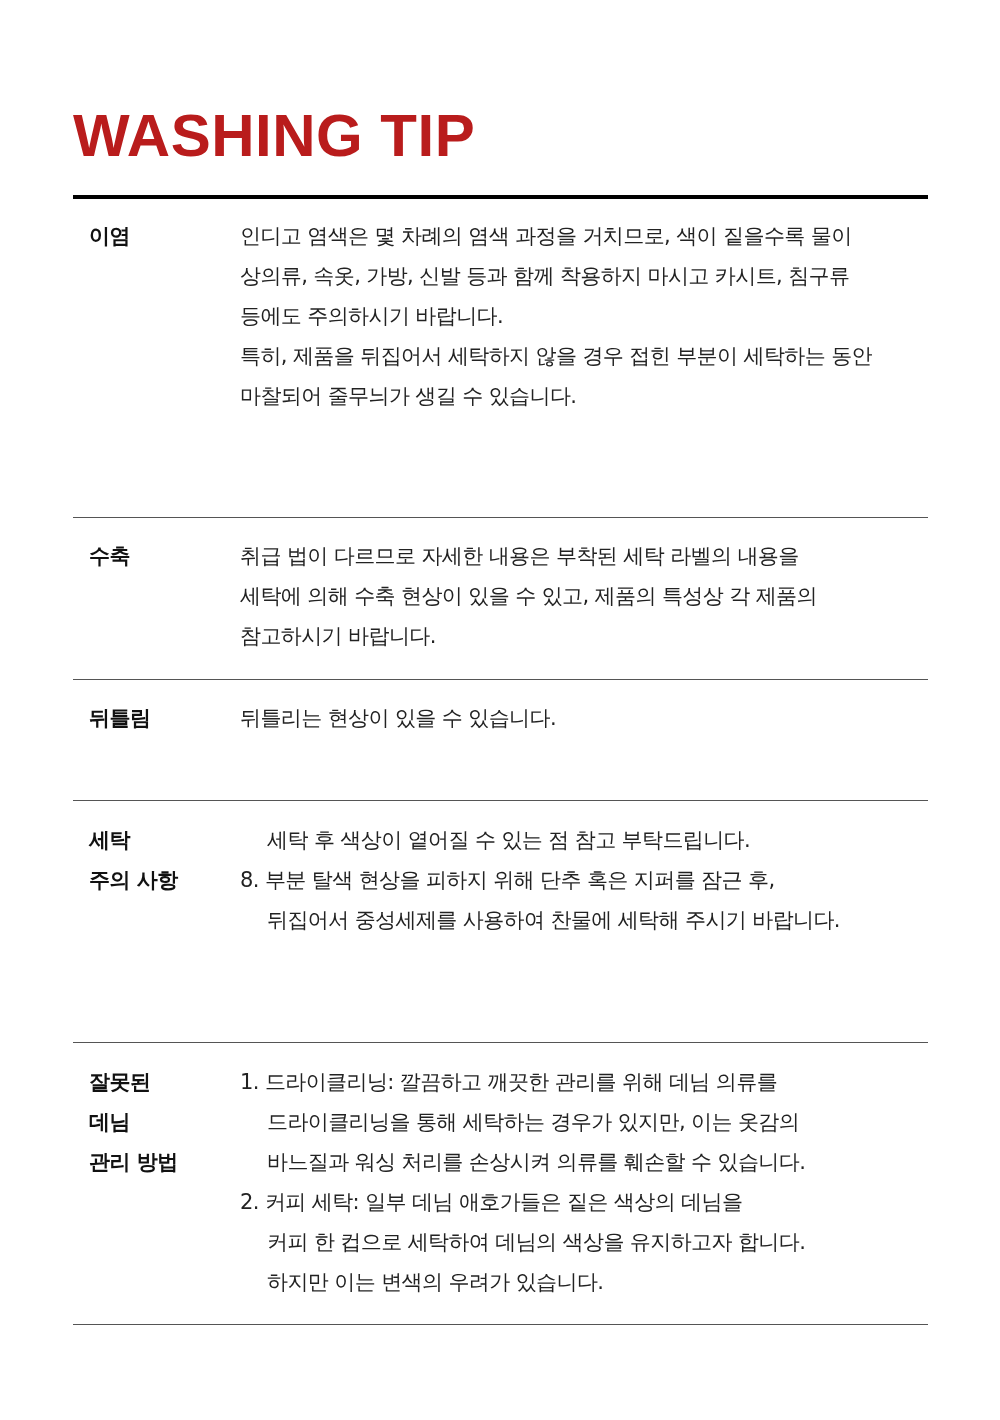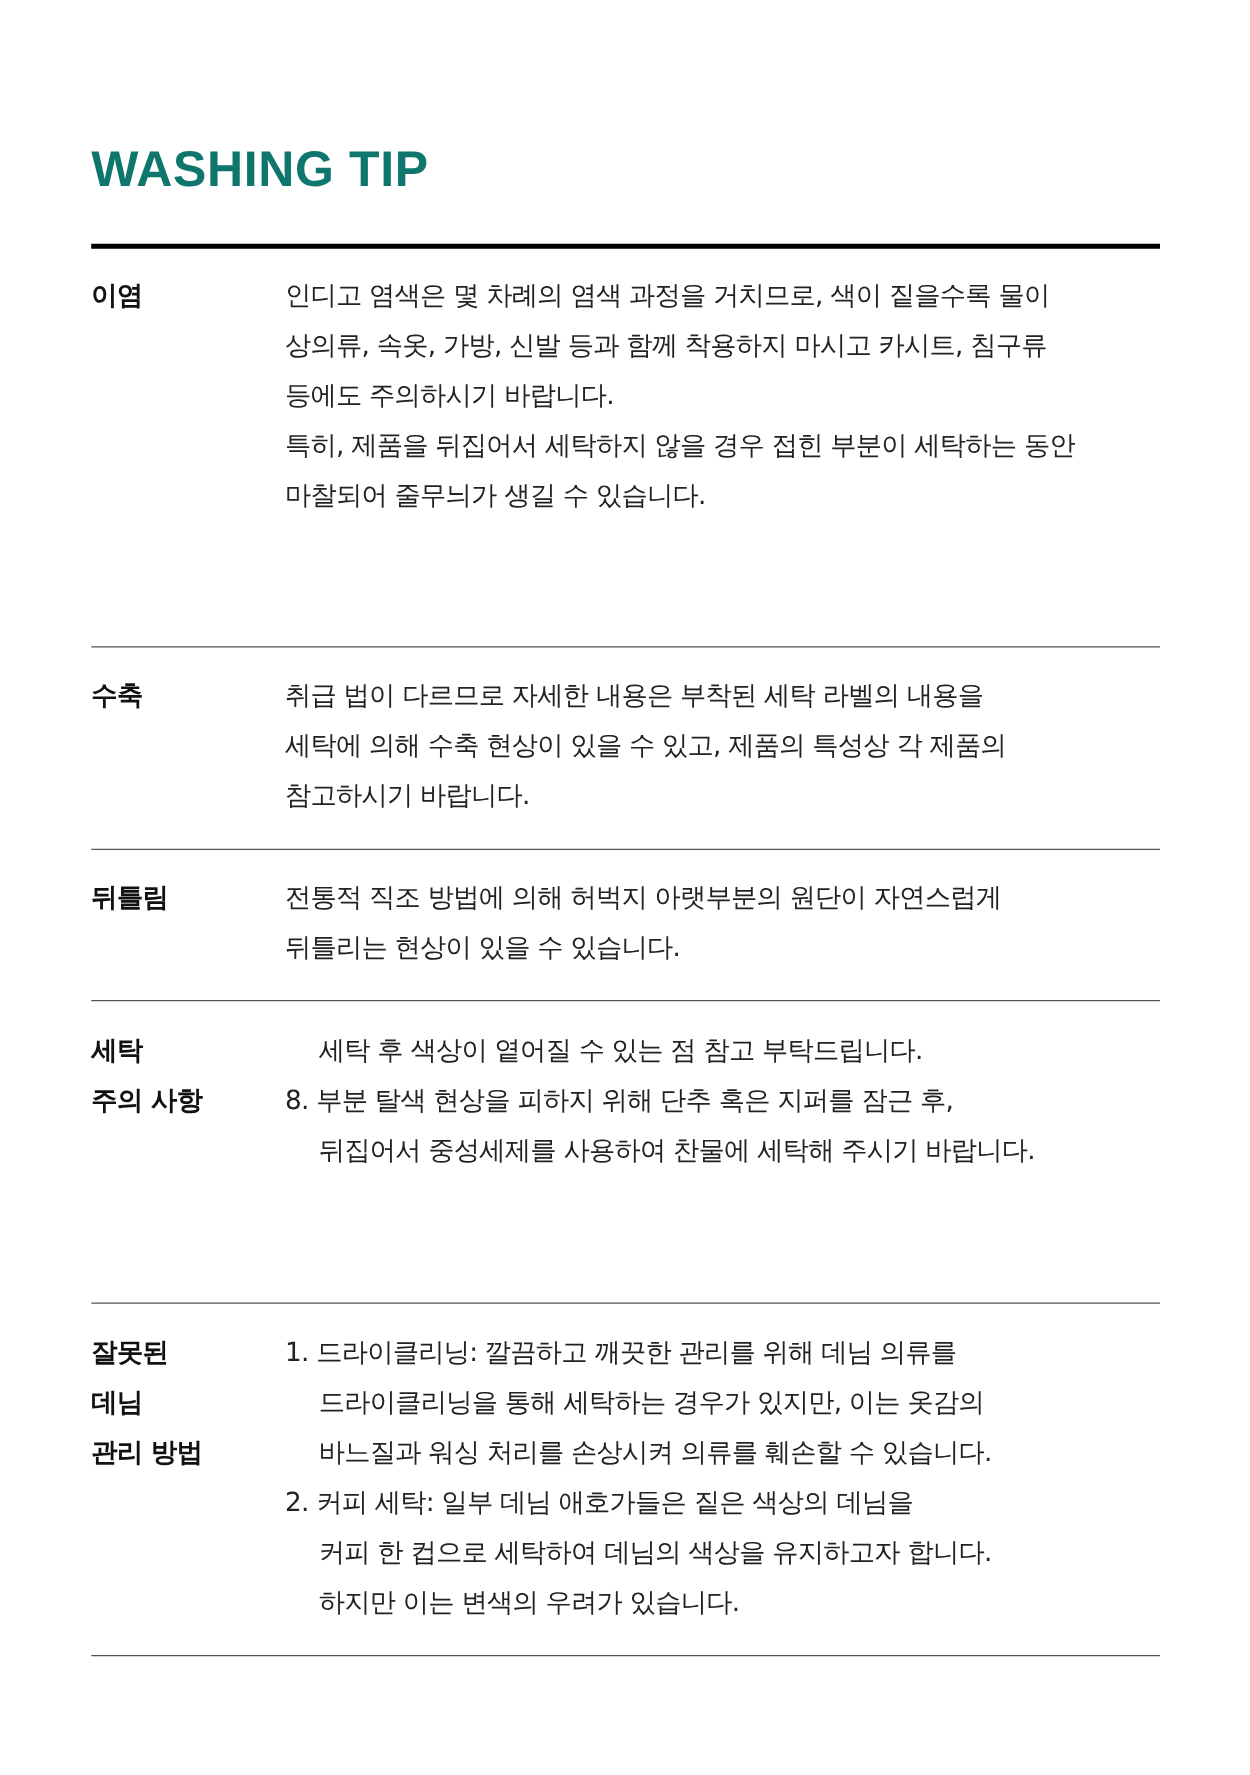--- a/index.html
+++ b/index.html
@@ -21,54 +21,54 @@
       top: 0;
       width: 855px;
     }
     .title {
       position: absolute;
       left: 0;
       top: 108px;
       margin: 0;
       font-family: "Liberation Sans", "DejaVu Sans", sans-serif;
       font-weight: 700;
-      font-size: 40px;
+      font-size: 60px;
       letter-spacing: 0.5px;
-      color: #0f766e;
+      color: #b91c1c;
       line-height: 56px;
     }
     .thick-rule {
       position: absolute;
       left: 0;
       top: 195px;
       width: 855px;
       height: 4px;
       background: #000;
     }
     .section {
       position: absolute;
       left: 0;
       width: 855px;
     }
     .section-label {
       position: absolute;
-      left: 0;
+      left: 16px;
       top: 0;
       font-weight: 700;
       font-size: 21px;
       line-height: 40px;
       color: #111;
       letter-spacing: -0.5px;
     }
     .section-label div {
       height: 40px;
     }
     .section-body {
       position: absolute;
-      left: 155px;
+      left: 167px;
       top: 0;
       width: 700px;
       font-size: 21px;
       line-height: 40px;
       color: #222;
       letter-spacing: -0.6px;
       white-space: nowrap;
     }
     .section-body .line {
       height: 40px;
@@ -115,21 +115,20 @@
       <div class="line">참고하시기 바랍니다.</div>
     </div>
   </div>
   <div class="divider" style="top:679px;"></div>
 
   <div class="section" style="top:698px;">
     <div class="section-label">
       <div>뒤틀림</div>
     </div>
     <div class="section-body">
-      <div class="line">전통적 직조 방법에 의해 허벅지 아랫부분의 원단이 자연스럽게</div>
       <div class="line">뒤틀리는 현상이 있을 수 있습니다.</div>
     </div>
   </div>
   <div class="divider" style="top:800px;"></div>
 
   <div class="section" style="top:820px;">
     <div class="section-label">
       <div>세탁</div>
       <div>주의 사항</div>
     </div>

